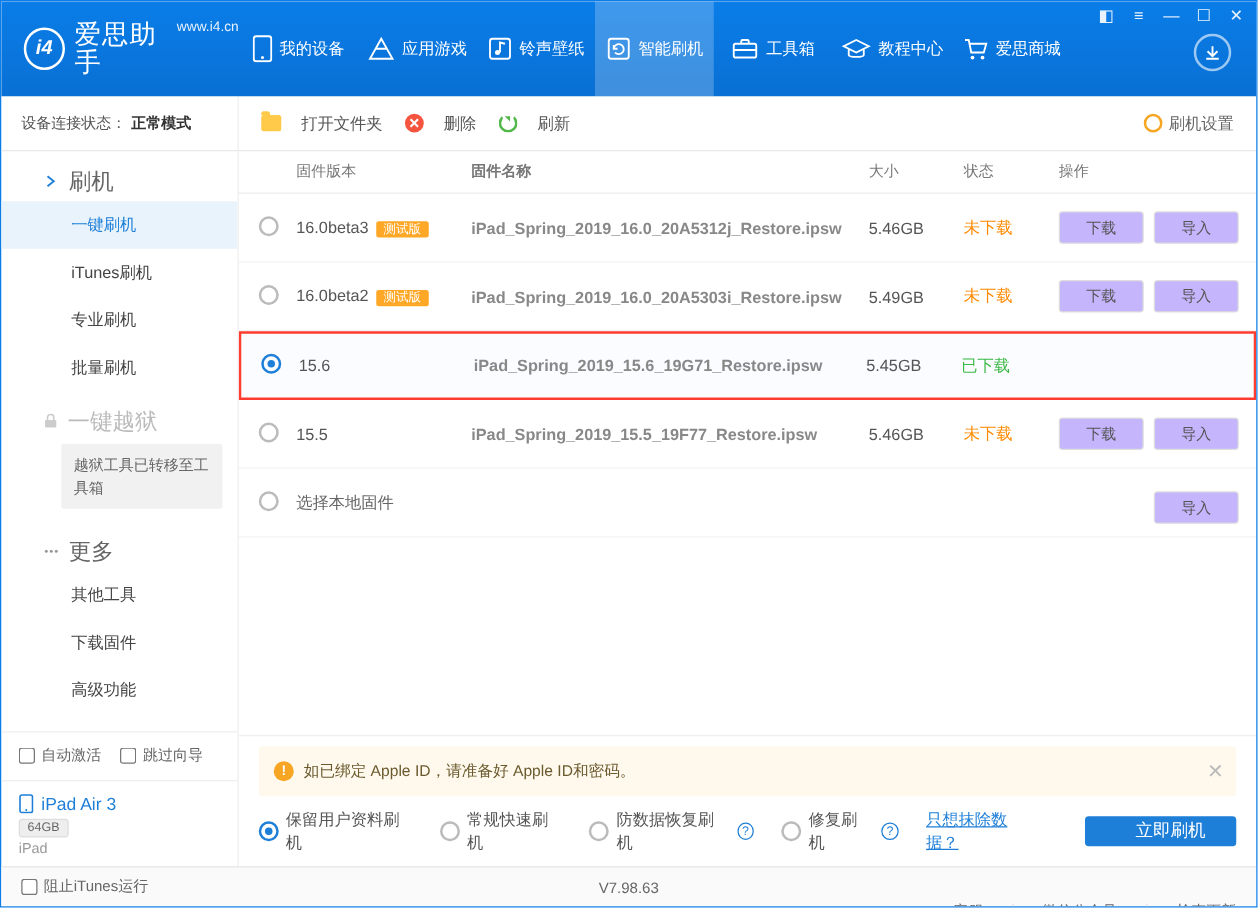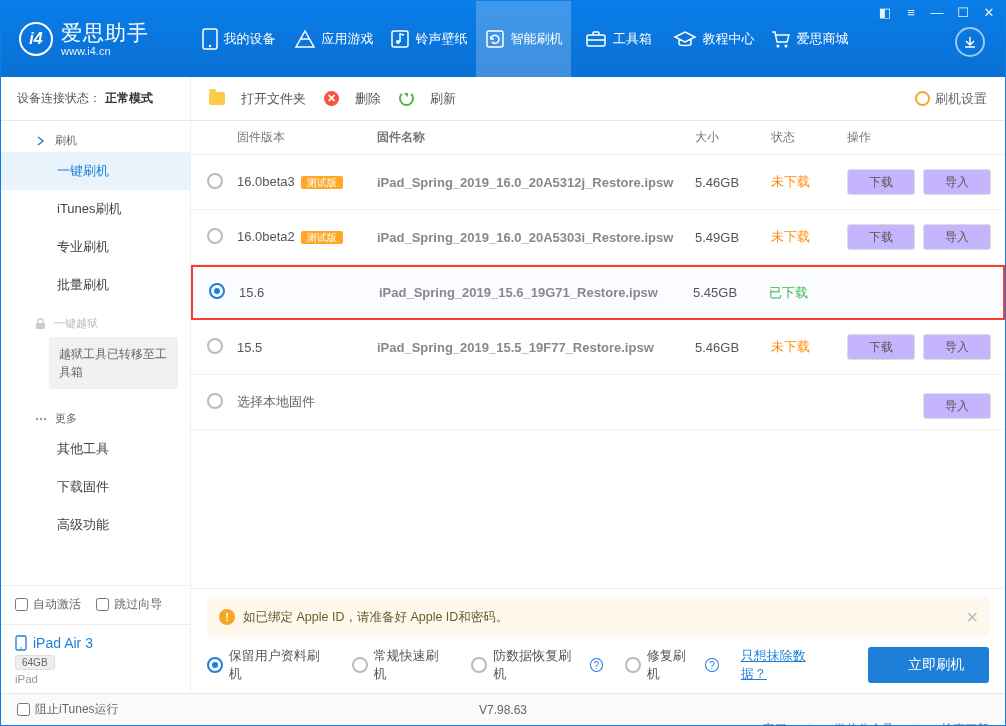--- a/index.html
+++ b/index.html
@@ -2,21 +2,21 @@
 <html><head>
 <meta charset="utf-8">
 <style>
 * { box-sizing: border-box; margin: 0; padding: 0; font-family: "Microsoft YaHei", "PingFang SC", sans-serif; }
 body { width: 1006px; height: 726px; background: #fff; overflow: hidden; border: 1px solid #0a7de8; }
 
 
 .header { height: 76px; background: linear-gradient(to bottom, #0a7de8, #0970d4); display: flex; align-items: center; color: #fff; position: relative; }
 .logo-area { width: 190px; display: flex; align-items: center; padding-left: 18px; }
 .logo-icon { width: 34px; height: 34px; border: 2px solid #fff; border-radius: 50%; display: flex; align-items: center; justify-content: center; font-weight: bold; font-style: italic; font-size: 16px; margin-right: 8px; }
-.logo-text { display: flex; flex-direction: column; line-height: 1.1; }
+.logo-text { display: flex; line-height: 1.1; }
 .logo-title { font-size: 21px; font-weight: 500; letter-spacing: 1px; }
 .logo-sub { font-size: 11px; opacity: 0.9; }
 .nav-tabs { display: flex; height: 100%; }
 .nav-tab { width: 95px; display: flex; flex-direction: row; align-items: center; justify-content: center; gap: 6px; font-size: 13px; cursor: pointer; }
 .nav-tab.active { background: rgba(255,255,255,0.22); }
 .nav-tab .icon { font-size: 20px; height: 24px; display: flex; align-items: center; }
 .nav-tab svg { fill: #fff; }
 .window-controls { position: absolute; top: 4px; right: 8px; display: flex; gap: 10px; color: #fff; font-size: 13px; }
 .window-controls span { cursor: pointer; opacity: 0.9; width: 16px; text-align: center; }
 .go-btn { position: absolute; right: 20px; top: 26px; width: 30px; height: 30px; border: 2px solid rgba(255,255,255,0.6); border-radius: 50%; display: flex; align-items: center; justify-content: center; }
@@ -32,21 +32,21 @@
 .x-icon { width: 15px; height: 15px; background: #f5543f; border-radius: 50%; color: #fff; display: flex; align-items: center; justify-content: center; font-size: 11px; font-weight: bold; }
 .refresh-icon { width: 15px; height: 15px; border: 2px solid #51b749; border-radius: 50%; border-top-color: transparent; position: relative; }
 .refresh-icon::after { content:''; position:absolute; top:-3px; right:1px; border: 3px solid transparent; border-bottom-color:#51b749; transform: rotate(45deg); }
 .fw-settings { margin-left: auto; margin-right: 18px; display: flex; align-items: center; gap: 5px; color: #666; font-size: 13px; cursor: pointer; }
 .gear-icon { width: 15px; height: 15px; border: 2px solid #f5a623; border-radius: 50%; position: relative; }
 
 
 .body-area { display: flex; height: calc(100% - 76px - 44px - 32px); }
 .sidebar { width: 190px; border-right: 1px solid #eee; display: flex; flex-direction: column; }
 .side-nav { flex: 1; overflow-y: auto; font-size: 13px; color: #444; }
-.side-group { padding: 12px 0 4px 34px; display: flex; align-items: center; gap: 8px; color: #666; font-size: 11px; }
+.side-group { padding: 12px 0 4px 34px; display: flex; align-items: center; gap: 8px; color: #666; font-size: 18px; }
 .side-item { padding: 10px 0 10px 56px; cursor: pointer; }
 .side-item.active { background: #e9f3fc; color: #1e7fd8; }
 .side-msg { margin: 2px 12px 10px 48px; background: #f1f1f1; padding: 8px 10px; font-size: 12px; color: #666; line-height: 1.5; border-radius: 2px; }
 .side-bottom { border-top: 1px solid #eee; padding: 10px 14px; font-size: 12px; }
 .cbx { display: inline-flex; align-items: center; gap: 5px; color: #666; margin-right: 12px; }
 .cbx input { width: 13px; height: 13px; }
 .device-card { border-top: 1px solid #eee; padding: 10px 14px 8px; }
 .device-name { color: #1e7fd8; font-size: 14px; display: flex; align-items: center; gap: 6px; }
 .device-badge { background: #eee; border: 1px solid #ddd; color: #666; font-size: 10px; padding: 1px 6px; border-radius: 3px; margin-top: 4px; display: inline-block; }
 .device-sub { color: #999; font-size: 11.5px; margin-top: 3px; }
@@ -73,21 +73,21 @@
 
 
 .bottom-panel { border-top: 1px solid #eee; padding: 0 16px; }
 .alert-bar { background: #fef9ec; height: 40px; display: flex; align-items: center; padding: 0 12px; font-size: 12.5px; color: #6b5a2e; margin-top: 8px; border-radius: 3px; position: relative; }
 .alert-icon { width: 16px; height: 16px; background: #f6a623; border-radius: 50%; color: #fff; display: flex; align-items: center; justify-content: center; font-weight: bold; font-size: 11px; margin-right: 8px; }
 .alert-close { position: absolute; right: 10px; color: #bbb; font-size: 16px; cursor: pointer; }
 .flash-row { height: 56px; display: flex; align-items: center; gap: 22px; font-size: 13px; }
 .flash-opt { display: flex; align-items: center; gap: 6px; color: #555; }
 .q-icon { width: 14px; height: 14px; border: 1px solid #1e7fd8; color: #1e7fd8; border-radius: 50%; font-size: 10px; display: inline-flex; align-items: center; justify-content: center; margin-left: 2px; }
 .erase-link { color: #1e7fd8; text-decoration: underline; font-size: 13px; margin-left: auto; margin-right: 16px; }
-.flash-btn { background: #1e7fd8; color: #fff; border: none; width: 124px; height: 36px; border-radius: 3px; font-size: 14px; cursor: pointer; padding-left: 16px; }
+.flash-btn { background: #1e7fd8; color: #fff; border: none; width: 124px; height: 24px; border-radius: 3px; font-size: 14px; cursor: pointer; padding-left: 16px; }
 
 
 .footer { height: 32px; border-top: 1px solid #e6e6e6; display: flex; align-items: center; font-size: 12px; color: #666; padding: 0 16px; background: #fafafa; }
 .footer .mid { position: absolute; left: 50%; transform: translateX(-50%); }
 .footer-right { margin-left: auto; display: flex; gap: 22px; margin-top: 40px; }
 .sep { color: #ddd; }
 </style>
 </head>
 <body>
 

